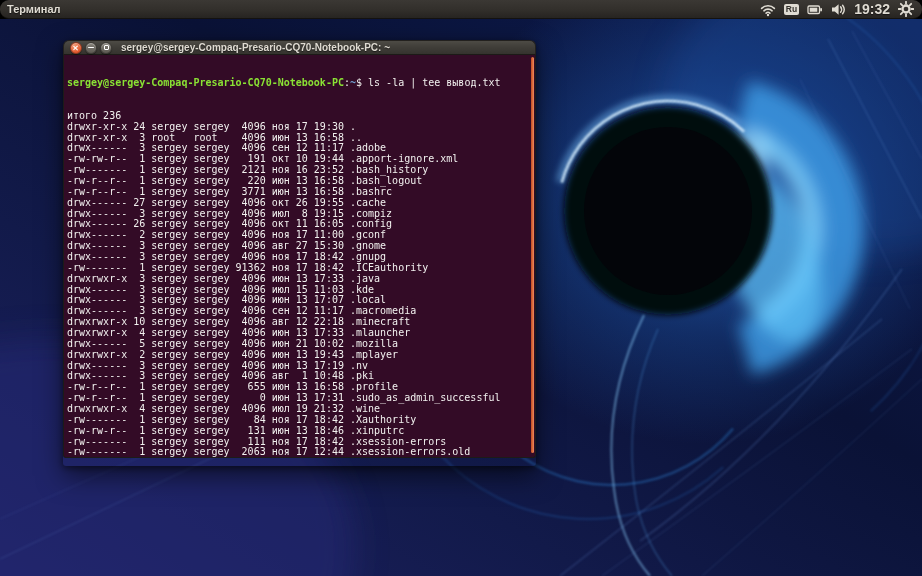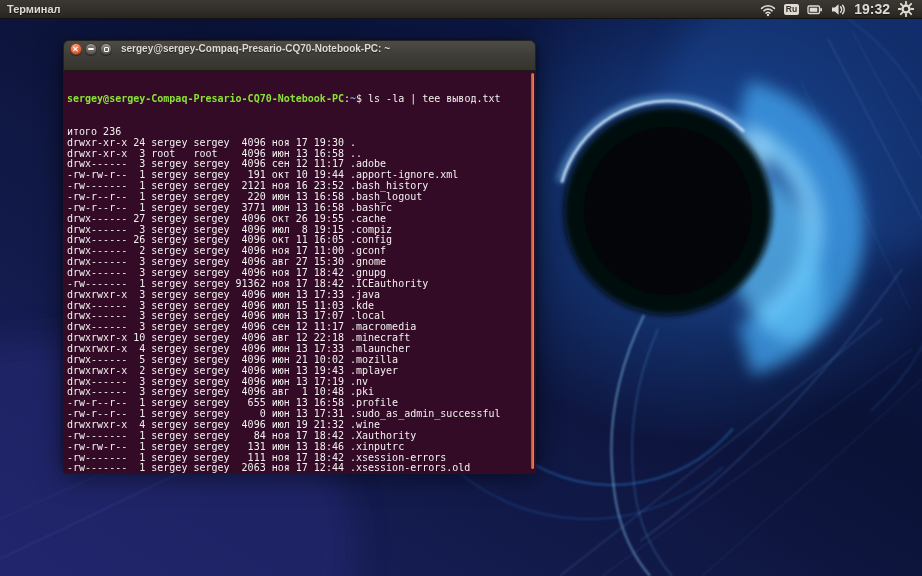--- a/index.html
+++ b/index.html
@@ -2,42 +2,42 @@
 <html style="--background: #330b26; --foreground: #f2f1ef; --prompt-green: #8ae234; --path-blue: #729fcf; --scrollbar-orange: #f08a5e;"><head>
 <meta charset="utf-8">
 <style>
   html,body{margin:0;padding:0;width:922px;height:576px;overflow:hidden;background:#000;
     font-family:"Liberation Sans",sans-serif;}
   .stage{position:relative;width:922px;height:576px;overflow:hidden;}
 
   
   .panel{position:absolute;left:0;top:0;width:922px;height:19px;z-index:30;
     background:linear-gradient(180deg,#3b3834 0%,#322f2b 55%,#262421 100%);
-    border-bottom:1px solid #141210;display:flex;align-items:center;box-sizing:border-box;}
+    border-bottom:1px solid #141210;display:flex;align-items:center;box-sizing:border-box;border-radius:9px;}
   .panel-title{color:#dfdbd2;font-size:11px;font-weight:bold;margin-left:7px;
     text-shadow:0 1px 1px rgba(0,0,0,.6);}
   .panel-right{margin-left:auto;display:flex;align-items:center;gap:8px;padding-right:8px;}
   .ind{display:flex;align-items:center;justify-content:center;height:19px;}
   .ind svg{display:block;}
   .kbd-box{background:#dfdbd2;color:#34312c;font-size:8.5px;font-weight:bold;
     border-radius:2px;padding:1px 2px;line-height:9px;}
   .panel-time{color:#dfdbd2;font-size:14px;font-weight:600;text-shadow:0 1px 1px rgba(0,0,0,.5);}
 
   
   .desktop{position:absolute;left:0;top:19px;width:922px;height:557px;}
   .desktop svg{position:absolute;left:0;top:0;}
 
   
   .window{position:absolute;left:63px;top:40px;width:473px;height:426px;z-index:20;
     border-radius:6px 6px 3px 3px;
     box-shadow:0 10px 26px rgba(0,0,0,.55),0 2px 6px rgba(0,0,0,.45);}
-  .titlebar{height:31px;border-radius:6px 6px 0 0;box-sizing:border-box;
+  .titlebar{height:15px;border-radius:6px 6px 0 0;box-sizing:border-box;
     background:linear-gradient(180deg,#4d4b45 0%,#403e39 45%,#35332e 100%);
     border:1px solid #23211e;border-bottom:1px solid #1c1a17;
-    display:flex;align-items:flex-start;padding:2px 6px;}
+    display:flex;align-items:center;padding:2px 6px;}
   .win-btn{width:12px;height:12px;border-radius:50%;margin-right:3px;box-sizing:border-box;
     display:flex;align-items:center;justify-content:center;position:relative;
     box-shadow:inset 0 1px 1px rgba(255,255,255,.35),0 1px 1px rgba(0,0,0,.4);}
   .btn-close{background:radial-gradient(circle at 35% 30%,#f59c74,#e2572c 70%);border:1px solid #8e３a22;border:1px solid #8e3a22;}
   .btn-gray{background:linear-gradient(180deg,#86827a,#5c5952);border:1px solid #3c3a35;}
   .glyph-x{position:absolute;width:6px;height:6px;}
   .glyph-x::before,.glyph-x::after{content:"";position:absolute;left:2.4px;top:0;width:1.4px;height:6px;background:#fff;border-radius:1px;}
   .glyph-x::before{transform:rotate(45deg);} .glyph-x::after{transform:rotate(-45deg);}
   .glyph-min{width:6px;height:1.5px;background:#fff;border-radius:1px;}
   .glyph-max{width:5px;height:5px;border:1.2px solid #fff;border-radius:1px;box-sizing:border-box;}

